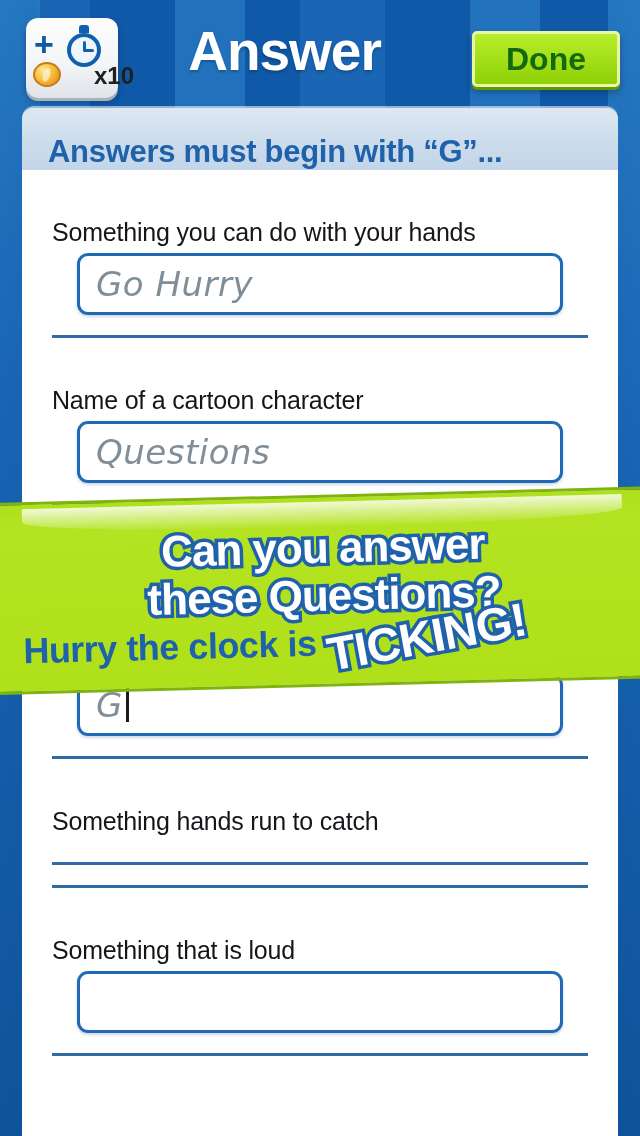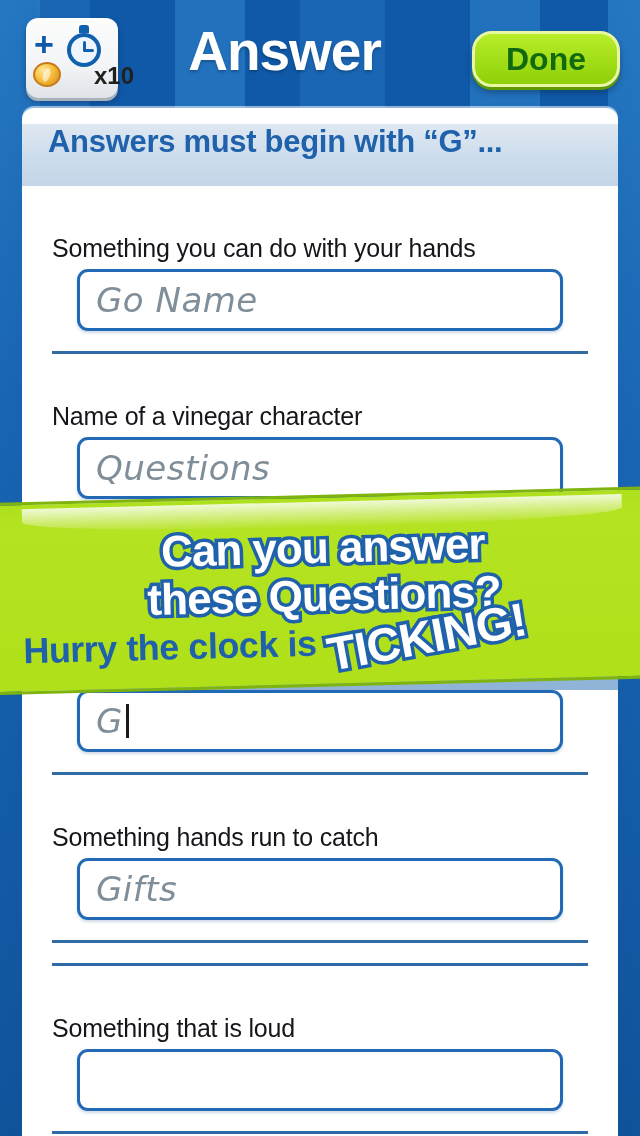--- a/index.html
+++ b/index.html
@@ -93,21 +93,21 @@
   #page-title{
     position:absolute; left:0; top:19px; width:569px;
     text-align:center; color:#ffffff;
     font-size:55px; font-weight:bold; letter-spacing:-1px;
     text-shadow:0 2px 3px rgba(0,0,0,.25);
   }
 
   #done-button{
     position:absolute; left:472px; top:31px;
     width:148px; height:56px;
-    border-radius:20px;
+    border-radius:5px;
     background:linear-gradient(180deg,#b8ee2a 0%,#a4e019 48%,#8fd007 100%);
     border:3px solid #e9f7a2;
     box-shadow:0 3px 0 #5f9a05, 0 5px 7px rgba(0,0,0,.3);
     display:flex; align-items:center; justify-content:center;
     color:#13690f; font-size:32px; font-weight:bold;
     cursor:pointer;
   }
 
   
   #card{
@@ -115,25 +115,24 @@
     width:596px; height:1028px;
     background:#ffffff;
     border-radius:12px 12px 0 0;
     overflow:hidden;
     box-shadow:0 -2px 0 rgba(255,255,255,.55);
     z-index:3;
   }
   #card-header{
     height:62px;
     background:linear-gradient(180deg,#dfe8f2 0%,#ccdcec 55%,#c3d5e8 100%);
-    display:flex; align-items:flex-start;
+    display:flex; align-items:flex-end;
     padding-left:26px;
     color:#1f62ab; font-size:31px; font-weight:bold;
     letter-spacing:-.3px;
-    margin-top:16px;
   }
 
   .q-row{ position:relative; padding:0 0 0 0; }
   .q-label{
     font-size:25px; color:#14161a; padding:16px 0 6px 30px;
     letter-spacing:-.2px;
     margin-top:32px;
   }
   .q-row.active .q-label{
     background:#8fb4d8; color:#0d2236; margin-left:14px; padding-left:16px;
@@ -213,26 +212,26 @@
 <div id="bg"></div>
 
 <div id="card">
   <div id="card-header">
     <span>Answers must begin with “G”...</span>
   </div>
   <div id="question-list">
       <div class="q-row">
         <div class="q-label">Something you can do with your hands</div>
         <div class="q-input">
-          <span class="val">Go Name</span>
-        </div>
-        <div class="divider"></div>
-      </div>
-      <div class="q-row">
-        <div class="q-label">Name of a vinegar character</div>
+          <span class="val">Go Hurry</span>
+        </div>
+        <div class="divider"></div>
+      </div>
+      <div class="q-row">
+        <div class="q-label">Name of a cartoon character</div>
         <div class="q-input">
           <span class="val">Questions</span>
         </div>
         <div class="divider"></div>
       </div>
       <div class="q-row">
         <div class="q-input">
           <span class="val">Gardener</span>
         </div>
         <div class="divider"></div>
@@ -240,23 +239,20 @@
       <div class="q-row active">
         <div class="q-label">Something that is loud</div>
         <div class="q-input">
           <span class="val">G</span>
           <span class="caret"></span>
         </div>
         <div class="divider"></div>
       </div>
       <div class="q-row">
         <div class="q-label">Something hands run to catch</div>
-        <div class="q-input">
-          <span class="val">Gifts</span>
-        </div>
         <div class="divider"></div>
       </div>
       <div class="q-row">
         <div class="divider"></div>
       </div>
       <div class="q-row">
         <div class="q-label">Something that is loud</div>
         <div class="q-input">
           <span class="val"></span>
         </div>

